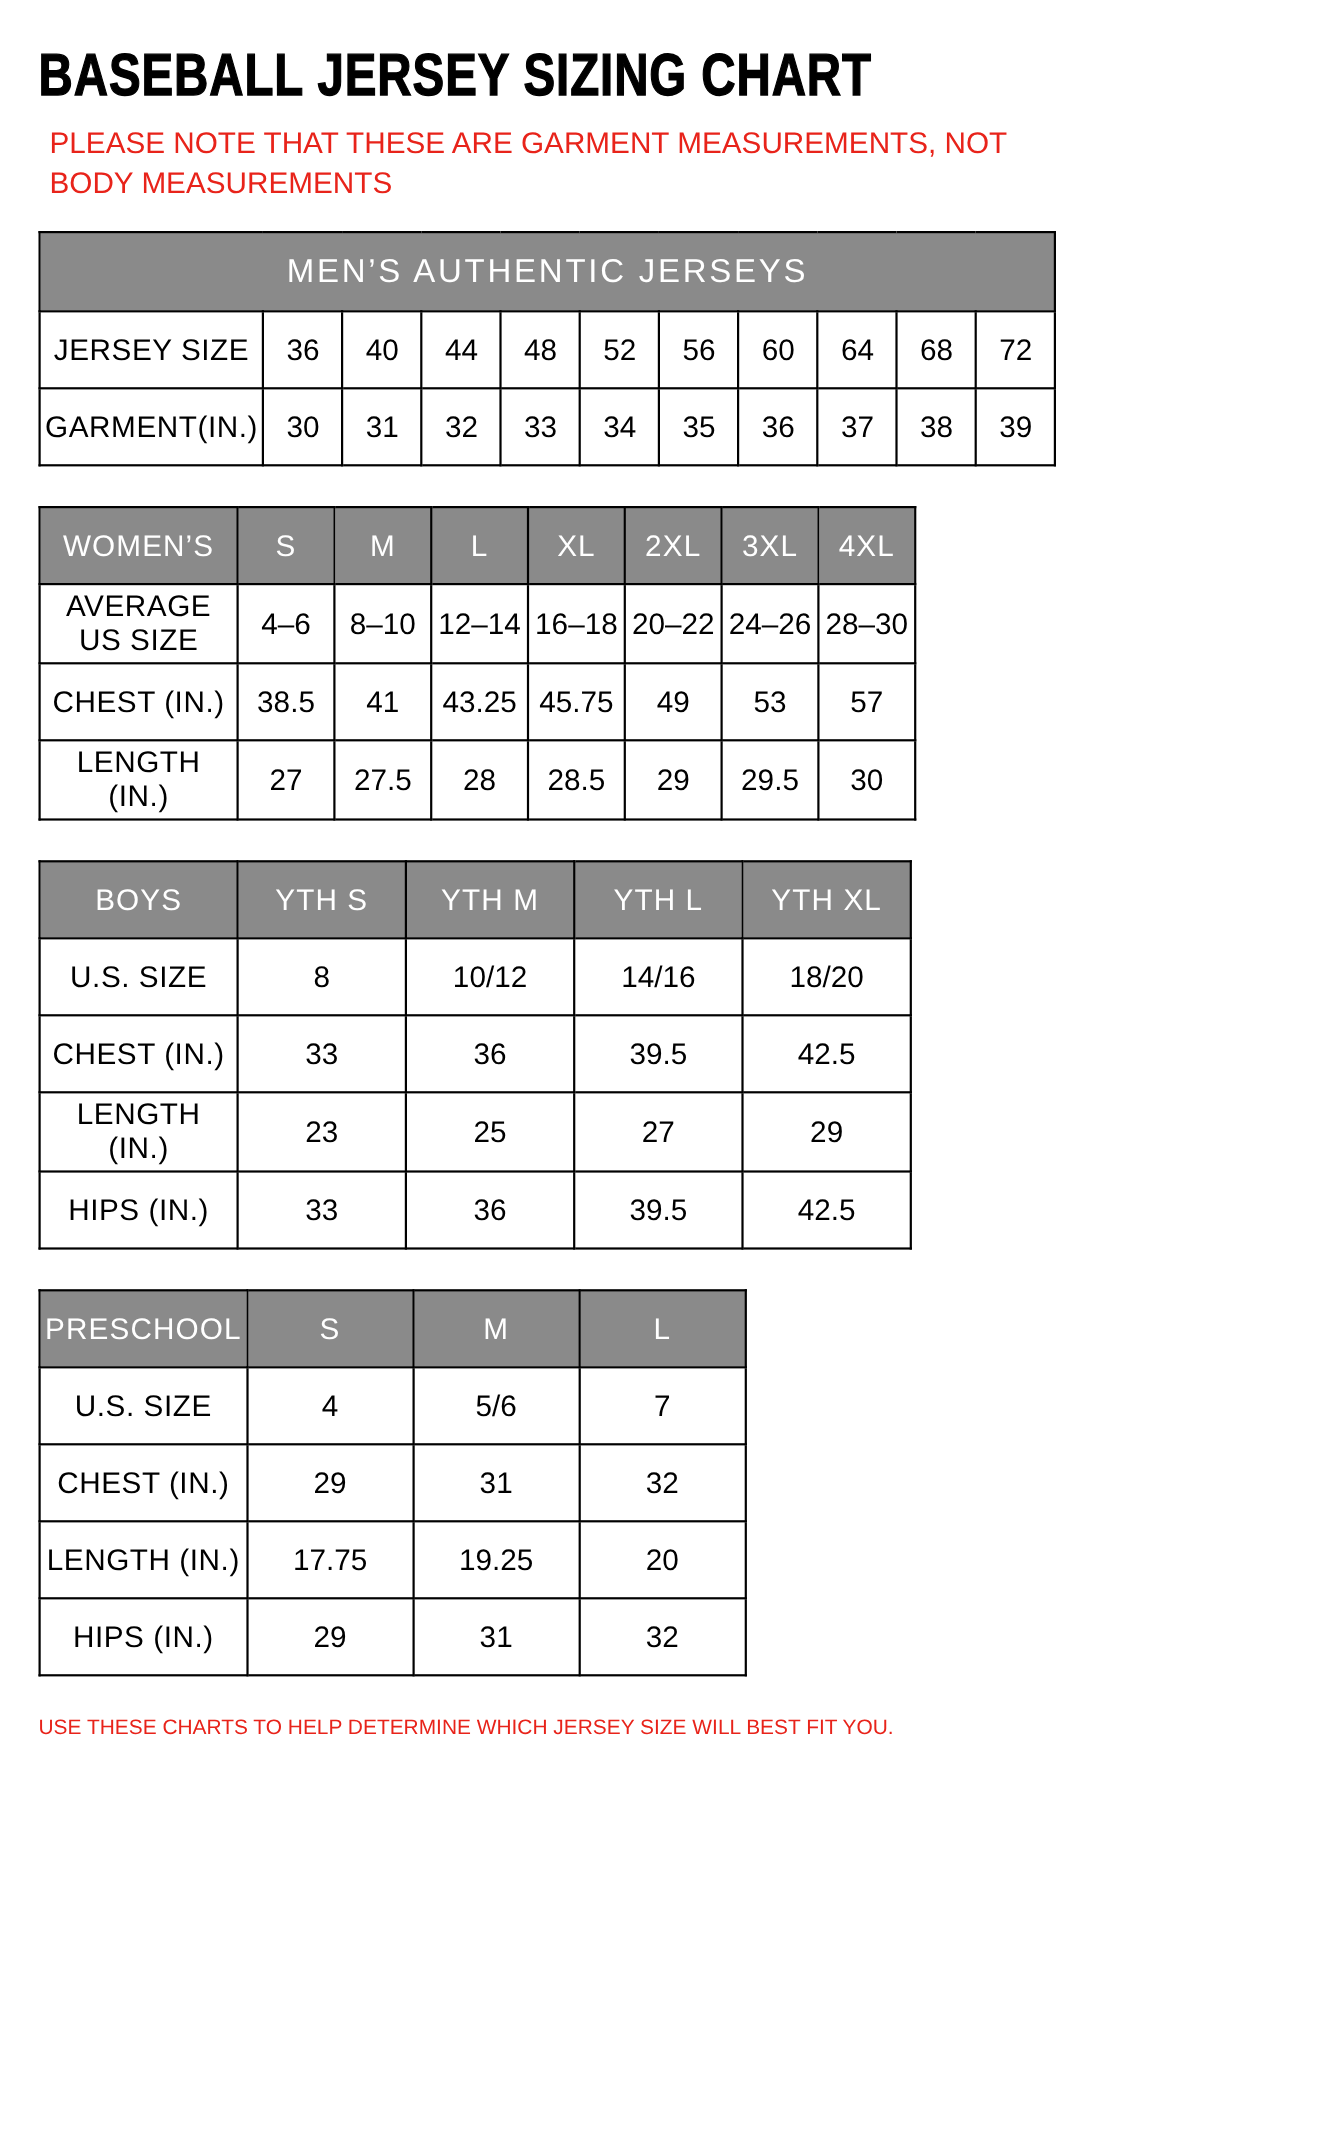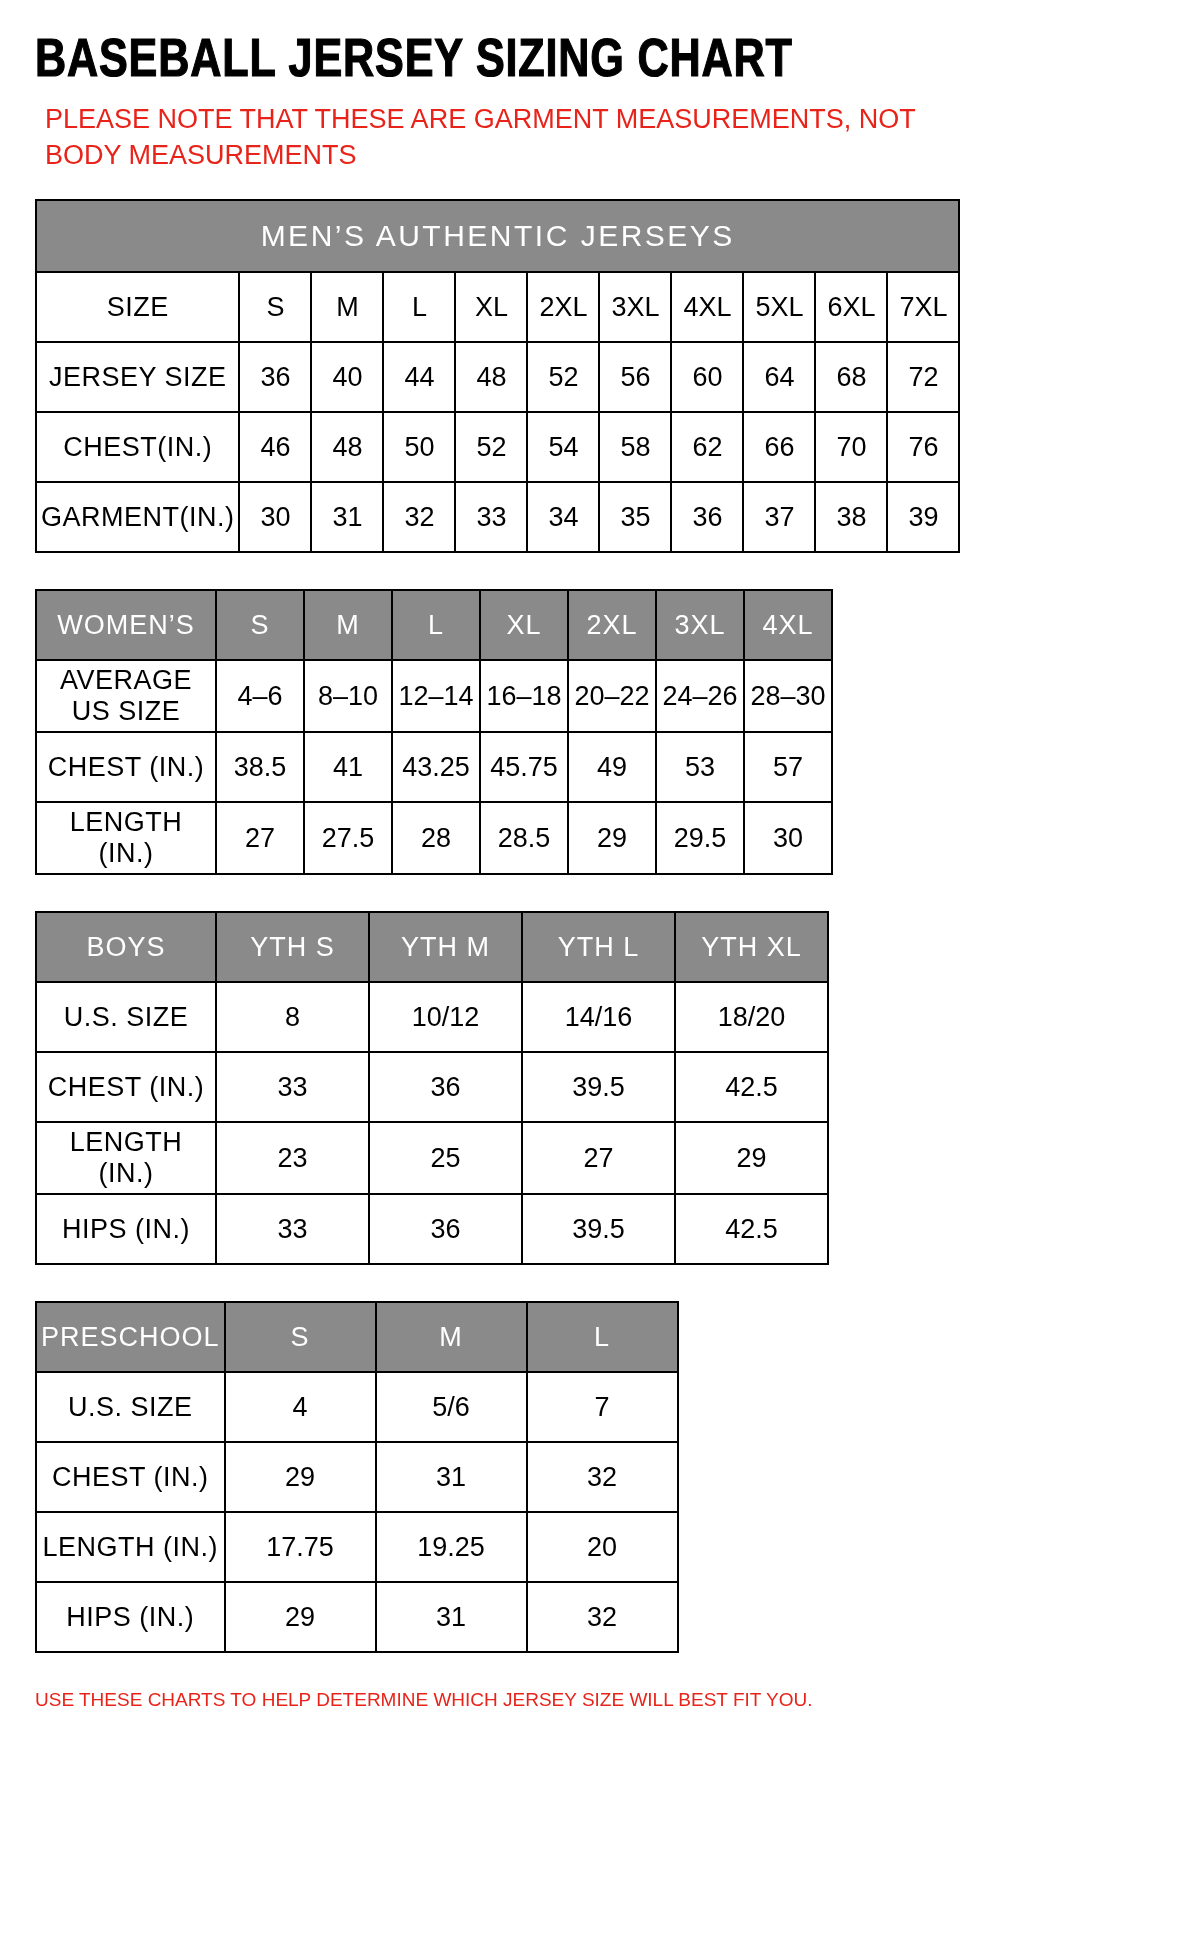--- a/index.html
+++ b/index.html
@@ -13,21 +13,21 @@
     font-family:"Liberation Sans", sans-serif;
   }
   .page{
     width:1200px;
     min-height:1942px;
     box-sizing:border-box;
     padding:16px 35px 24px 35px;
     background:#fff;
   }
   .title{
-    margin:10px 0 14px 0;
+    margin:21px 0 14px 0;
     color:#000;
   }
   .title span{
     display:inline-block;
     font-size:54px;
     font-weight:900;
     letter-spacing:1px;
     transform:scaleX(0.8);
     transform-origin:left center;
     -webkit-text-stroke:1.2px #000;
@@ -101,59 +101,33 @@
         <col style="width:72px">
         <col style="width:72px">
         <col style="width:72px">
         <col style="width:72px">
       </colgroup>
       <tbody>
         <tr>
           <td class="banner" colspan="11">MEN’S AUTHENTIC JERSEYS</td>
         </tr>
         <tr>
-          <td class="lab">SIZE</td>
-          <td class="val">S</td>
-          <td class="val">M</td>
-          <td class="val">L</td>
-          <td class="val">XL</td>
-          <td class="val">2XL</td>
-          <td class="val">3XL</td>
-          <td class="val">4XL</td>
-          <td class="val">5XL</td>
-          <td class="val">6XL</td>
-          <td class="val">7XL</td>
-        </tr>
-        <tr>
           <td class="lab">JERSEY SIZE</td>
           <td class="val">36</td>
           <td class="val">40</td>
           <td class="val">44</td>
           <td class="val">48</td>
           <td class="val">52</td>
           <td class="val">56</td>
           <td class="val">60</td>
           <td class="val">64</td>
           <td class="val">68</td>
           <td class="val">72</td>
         </tr>
         <tr>
-          <td class="lab">CHEST(IN.)</td>
-          <td class="val">46</td>
-          <td class="val">48</td>
-          <td class="val">50</td>
-          <td class="val">52</td>
-          <td class="val">54</td>
-          <td class="val">58</td>
-          <td class="val">62</td>
-          <td class="val">66</td>
-          <td class="val">70</td>
-          <td class="val">76</td>
-        </tr>
-        <tr>
           <td class="lab">GARMENT(IN.)</td>
           <td class="val">30</td>
           <td class="val">31</td>
           <td class="val">32</td>
           <td class="val">33</td>
           <td class="val">34</td>
           <td class="val">35</td>
           <td class="val">36</td>
           <td class="val">37</td>
           <td class="val">38</td>

